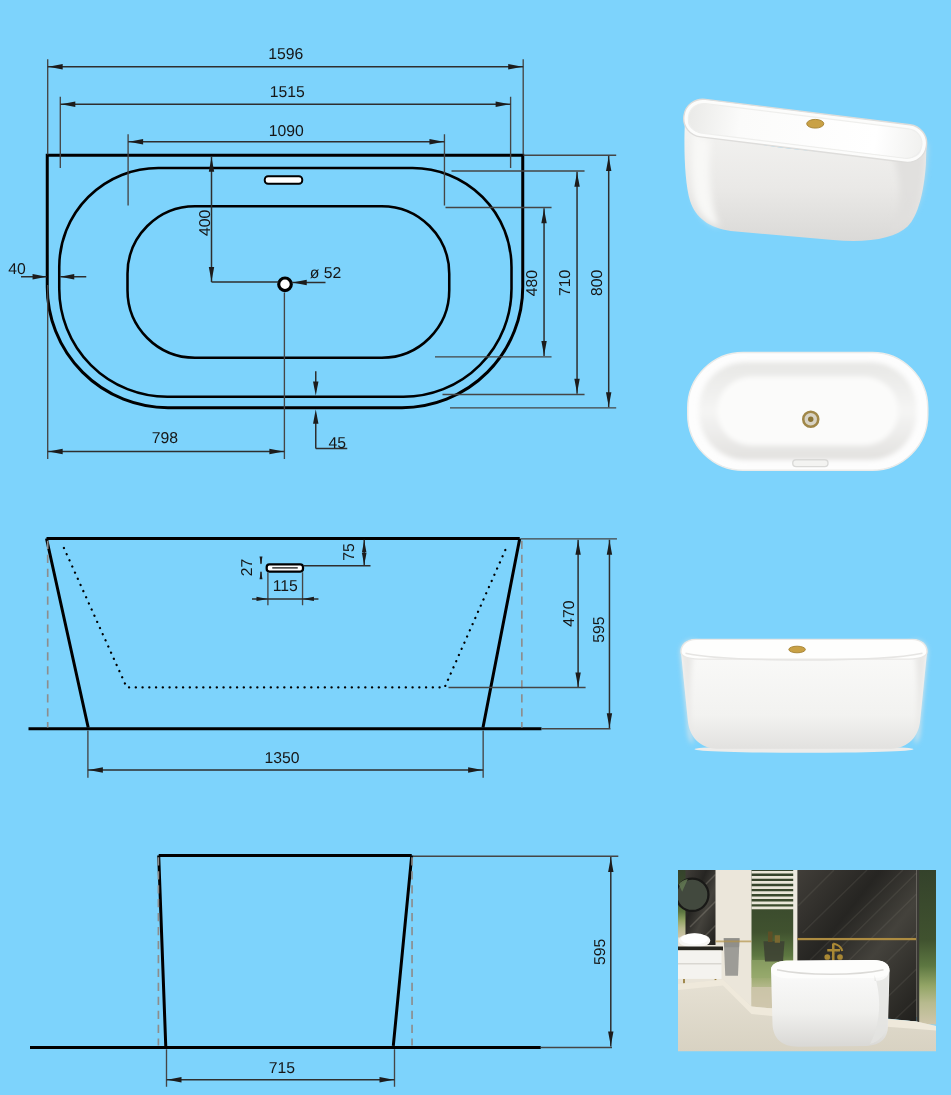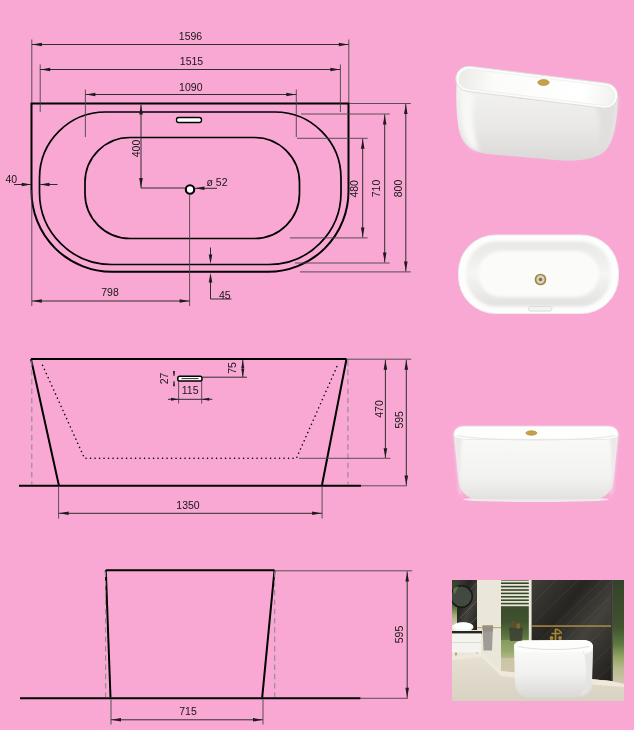--- a/index.html
+++ b/index.html
@@ -1,16 +1,16 @@
 <!DOCTYPE html>
 <html><head>
 <meta charset="utf-8">
 <style>
   html,body{margin:0;padding:0;background:#fff;}
-  #page{position:relative;width:634px;height:730px;background:#f9a8d4;overflow:hidden;
+  #page{position:relative;width:634px;height:730px;background:#7dd3fc;overflow:hidden;
         font-family:"Liberation Sans",sans-serif;}
   svg text{font-family:"Liberation Sans",sans-serif;font-size:10.5px;fill:#161616;}
   .o{stroke:#000;stroke-width:2;fill:none;}
   .m{stroke:#000;stroke-width:1.7;fill:none;}
   .d{stroke:#2e2e2e;stroke-width:1;fill:none;}
   .e{stroke:#454545;stroke-width:0.9;fill:none;}
   .dash{stroke:#8d8d8d;stroke-width:1.1;fill:none;stroke-dasharray:5.5 3.8;}
   .ah{fill:#1c1c1c;stroke:none;}
 </style>
 </head>

